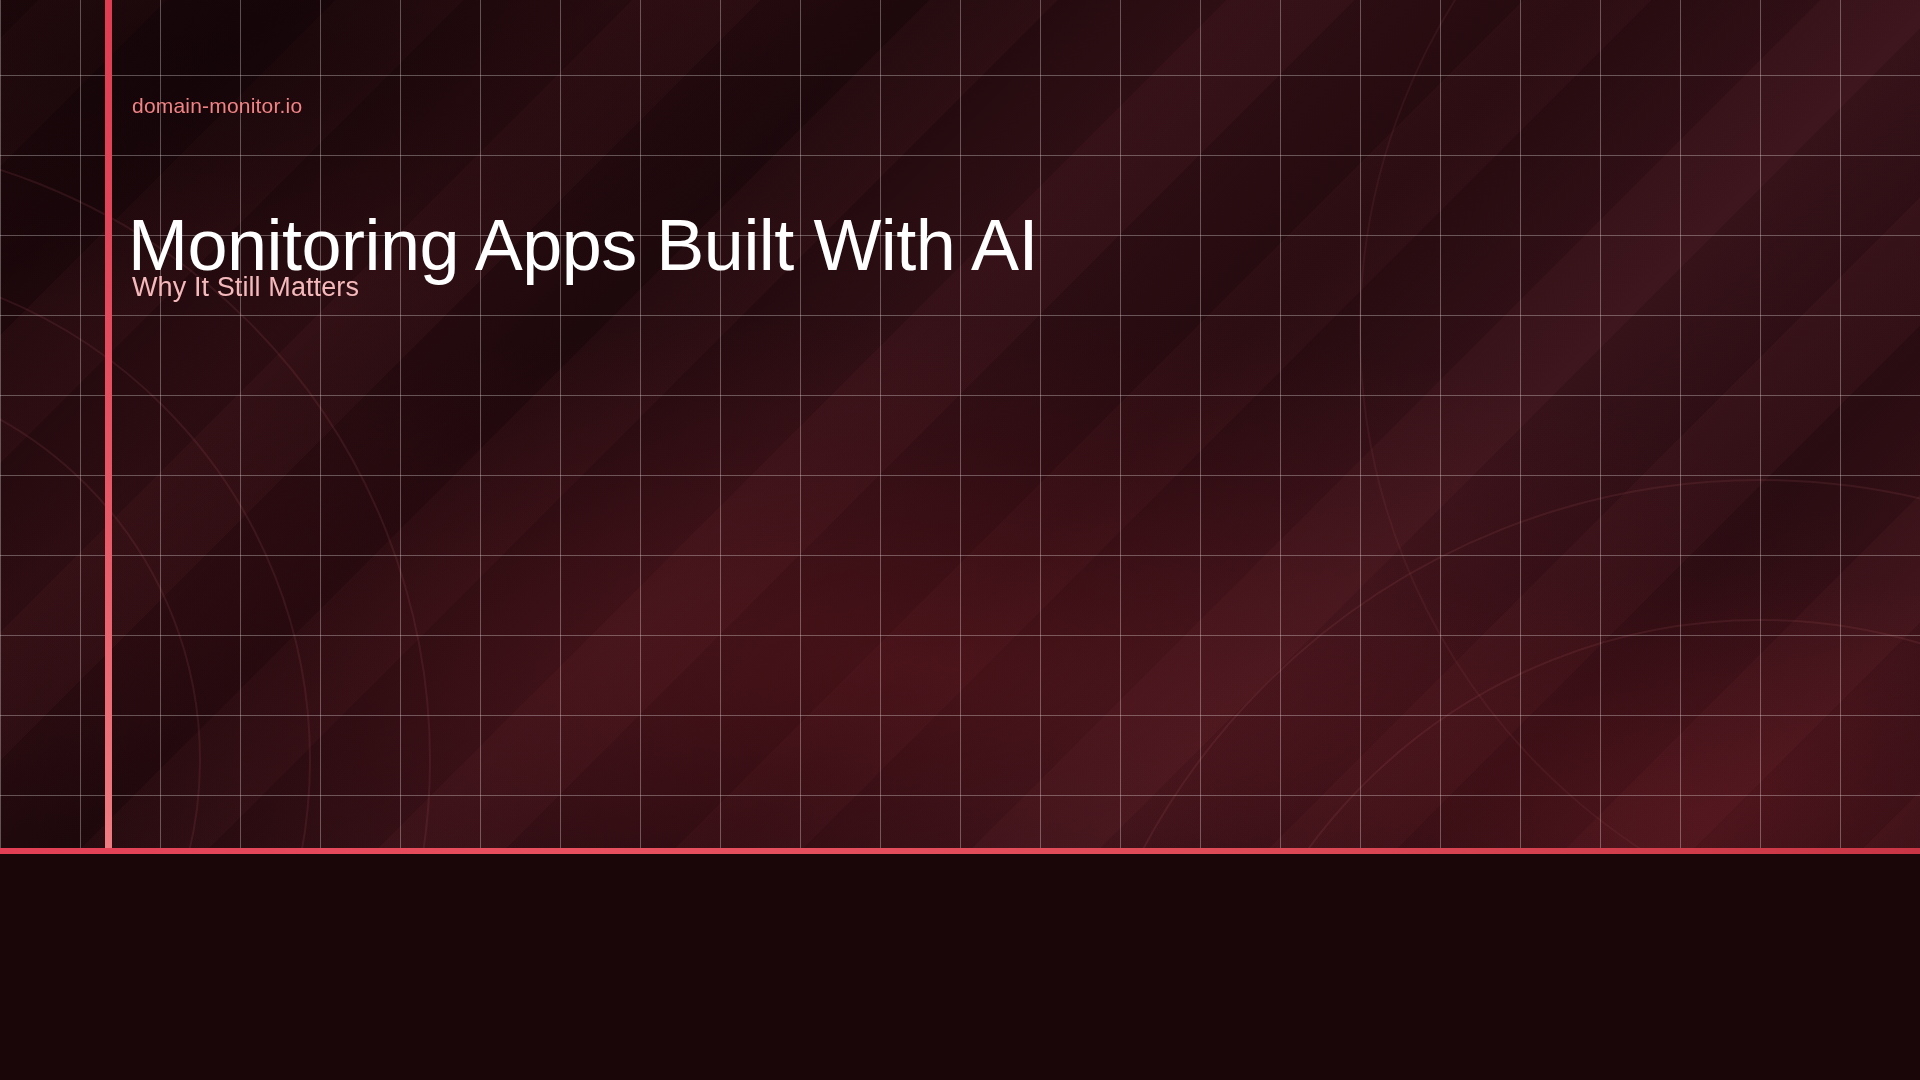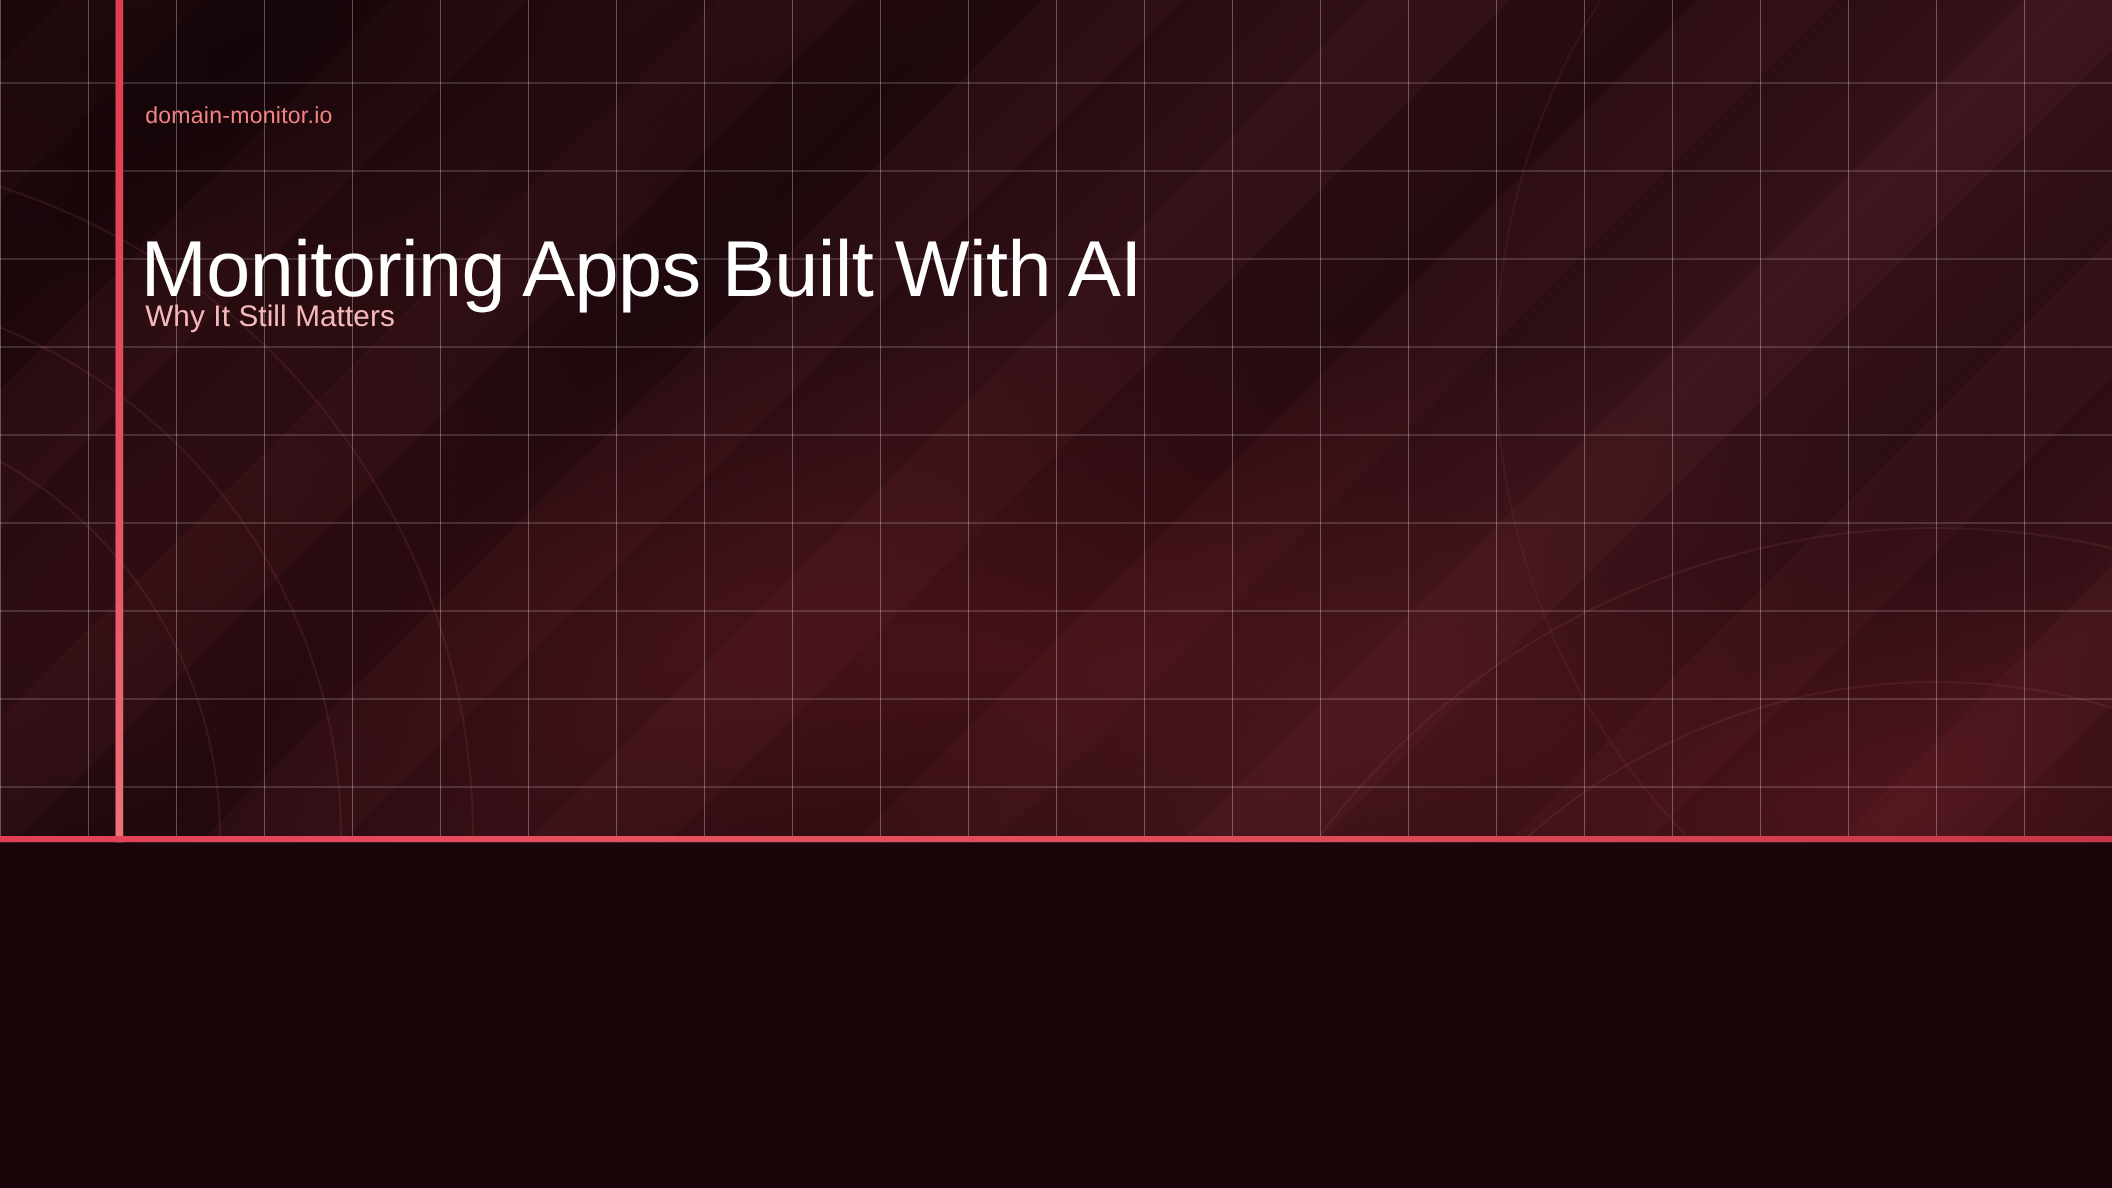--- a/index.html
+++ b/index.html
@@ -9,21 +9,21 @@
     background: #1a0608;
   }
   body {
     font-family: "Liberation Sans", sans-serif;
   }
 
   
   .slide {
     position: relative;
     width: 1920px;
-    height: 766px;
+    height: 854px;
     overflow: hidden;
     background: #0c4a6e;
     box-sizing: border-box;
   }
 
   
   .bg-base {
     position: absolute;
     inset: 0;
     background:

